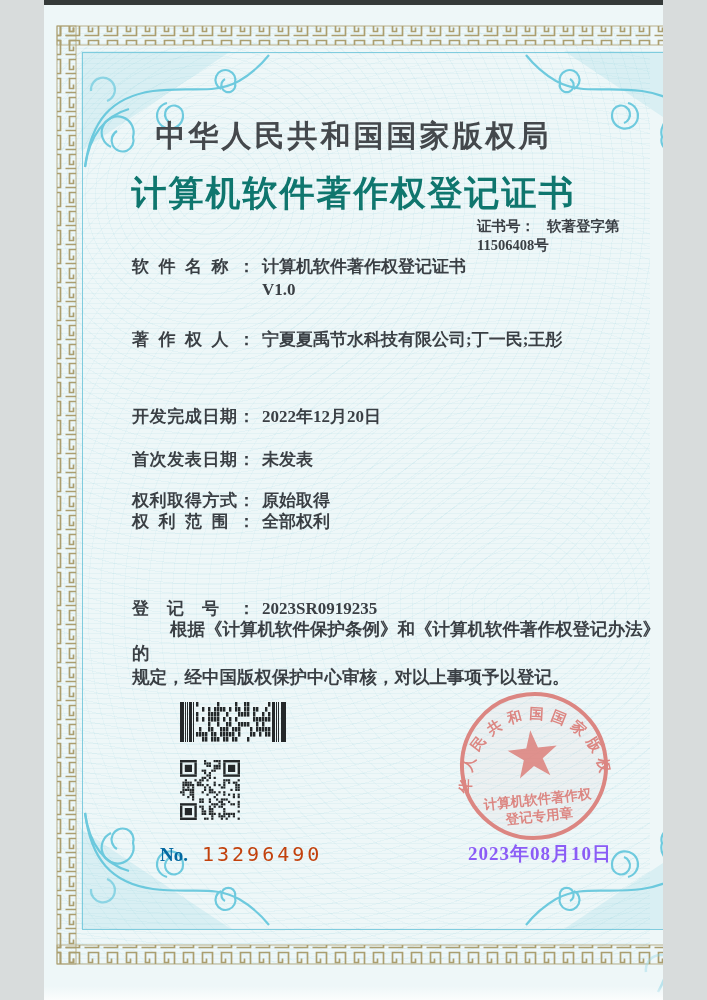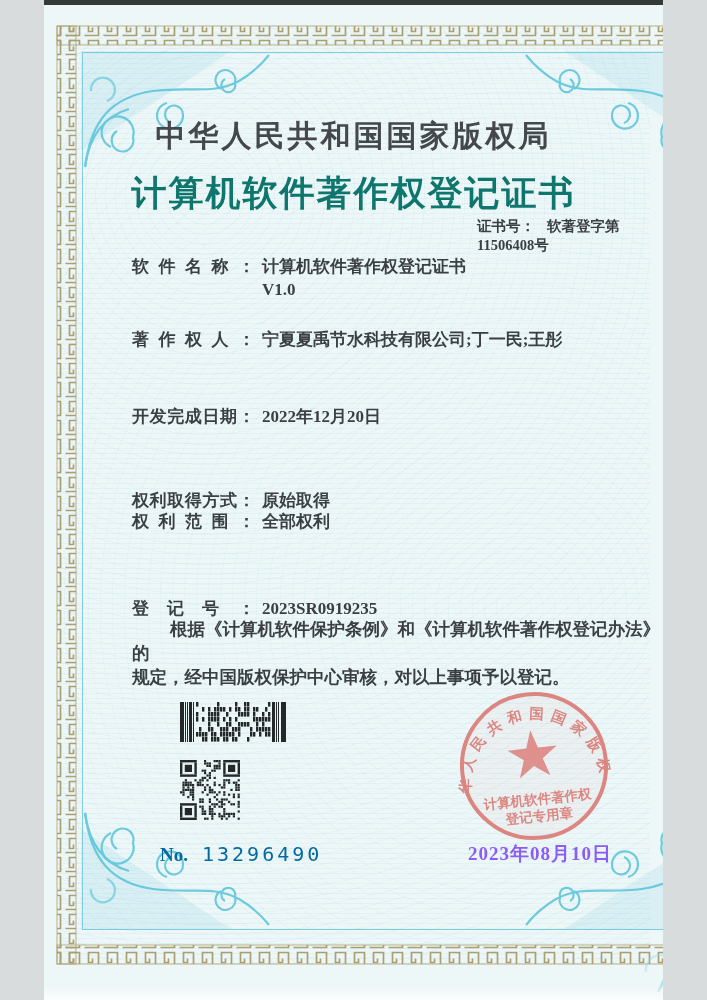--- a/index.html
+++ b/index.html
@@ -49,21 +49,21 @@
   .val2{position:absolute;left:218px;top:280px;font-size:17px;font-weight:600;z-index:3;}
   .stmt{position:absolute;left:88px;width:545px;font-size:17.5px;font-weight:600;z-index:3;}
   .stmt.l1{top:617px;text-indent:38px;}
   .stmt.l2{top:665px;}
   .barcode{position:absolute;left:136px;top:702px;z-index:3;}
   .qr{position:absolute;left:136px;top:760px;z-index:3;}
   .seal{position:absolute;left:406px;top:682px;z-index:4;transform:rotate(-6deg);opacity:.92;}
   .issue-date{position:absolute;left:424px;top:841px;font-size:19px;font-weight:700;letter-spacing:1px;color:#8b5cf6;z-index:5;}
   .serial{position:absolute;left:116px;top:842px;z-index:3;white-space:nowrap;}
   .serial .no{font-size:19px;font-weight:600;color:#0369a1;}
-  .serial .num{font-family:"DejaVu Sans Mono","Liberation Mono",monospace;font-size:20px;color:#0369a1;letter-spacing:3px;margin-left:14px;}
+  .serial .num{font-family:"DejaVu Sans Mono","Liberation Mono",monospace;font-size:20px;color:#c2410c;letter-spacing:3px;margin-left:14px;}
   .wm-swirl{position:absolute;left:594px;top:852px;z-index:5;}
   .wm-ring{position:absolute;left:670px;top:-16px;width:46px;height:46px;border:2px solid #aedae6;border-radius:50%;z-index:1;}
   .bottom-fade{position:absolute;left:0;bottom:0;width:707px;height:14px;background:linear-gradient(to bottom,rgba(251,253,253,0),#fbfdfd);z-index:6;}
 </style>
 </head>
 <body>
 
 <div class="page">
 
   <div class="scan-edge"></div>
@@ -141,20 +141,23 @@
   <div class="val2">V1.0</div>
 
   <div class="row" style="top:328px">
     <span class="lbl sp4">著作权人</span><span class="colon">：</span><span class="val">宁夏夏禹节水科技有限公司;丁一民;王彤</span>
   </div>
 
   <div class="row" style="top:405px">
     <span class="lbl sp6">开发完成日期</span><span class="colon">：</span><span class="val">2022年12月20日</span>
   </div>
 
+  <div class="row" style="top:448px">
+    <span class="lbl sp6">首次发表日期</span><span class="colon">：</span><span class="val">未发表</span>
+  </div>
 
   <div class="row" style="top:489px">
     <span class="lbl sp6">权利取得方式</span><span class="colon">：</span><span class="val">原始取得</span>
   </div>
 
   <div class="row" style="top:510px">
     <span class="lbl sp4">权利范围</span><span class="colon">：</span><span class="val">全部权利</span>
   </div>
 
   <div class="row" style="top:597px">

